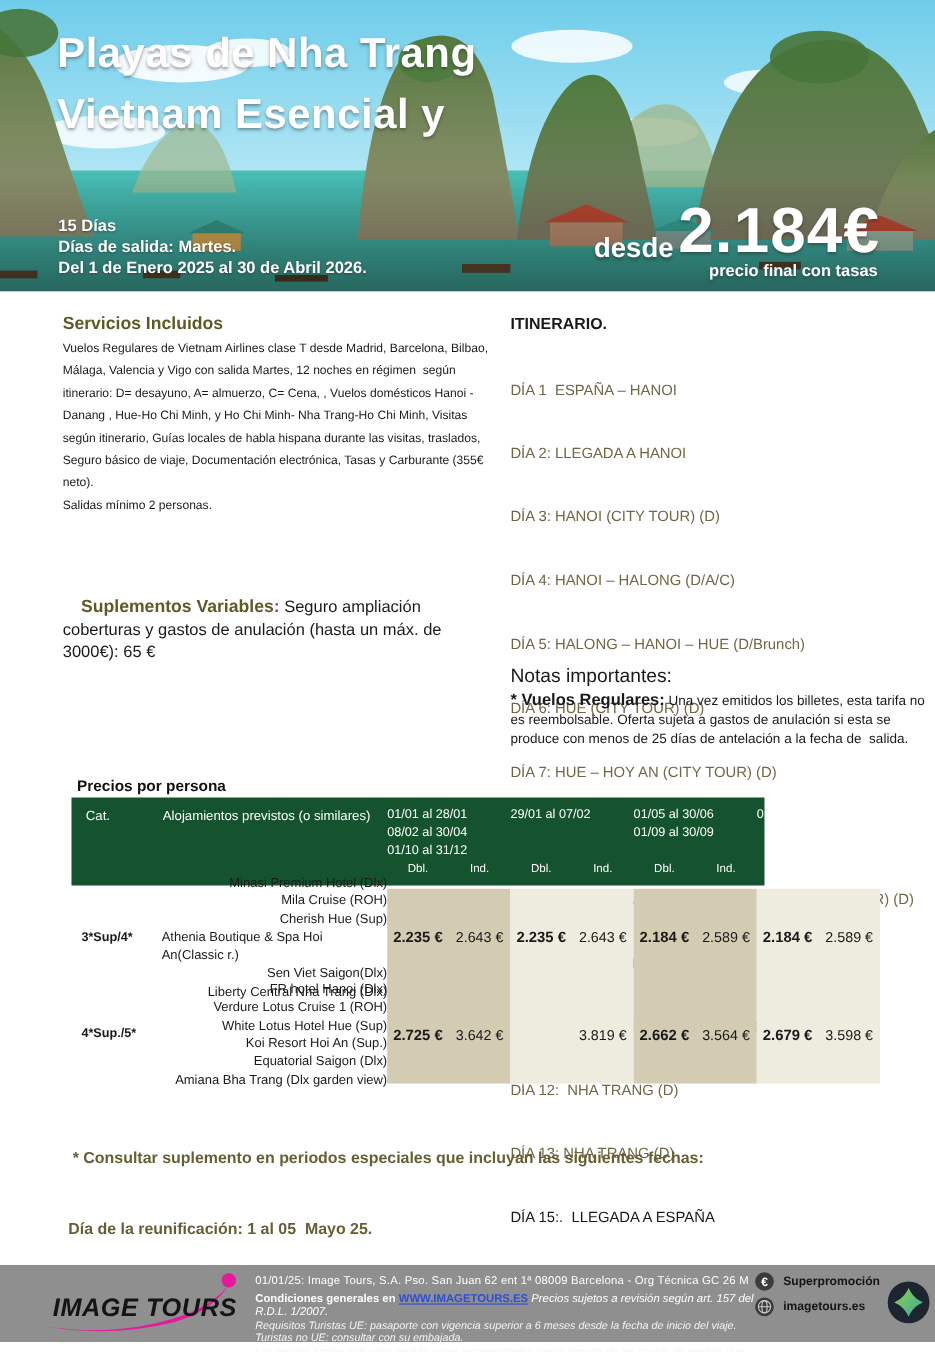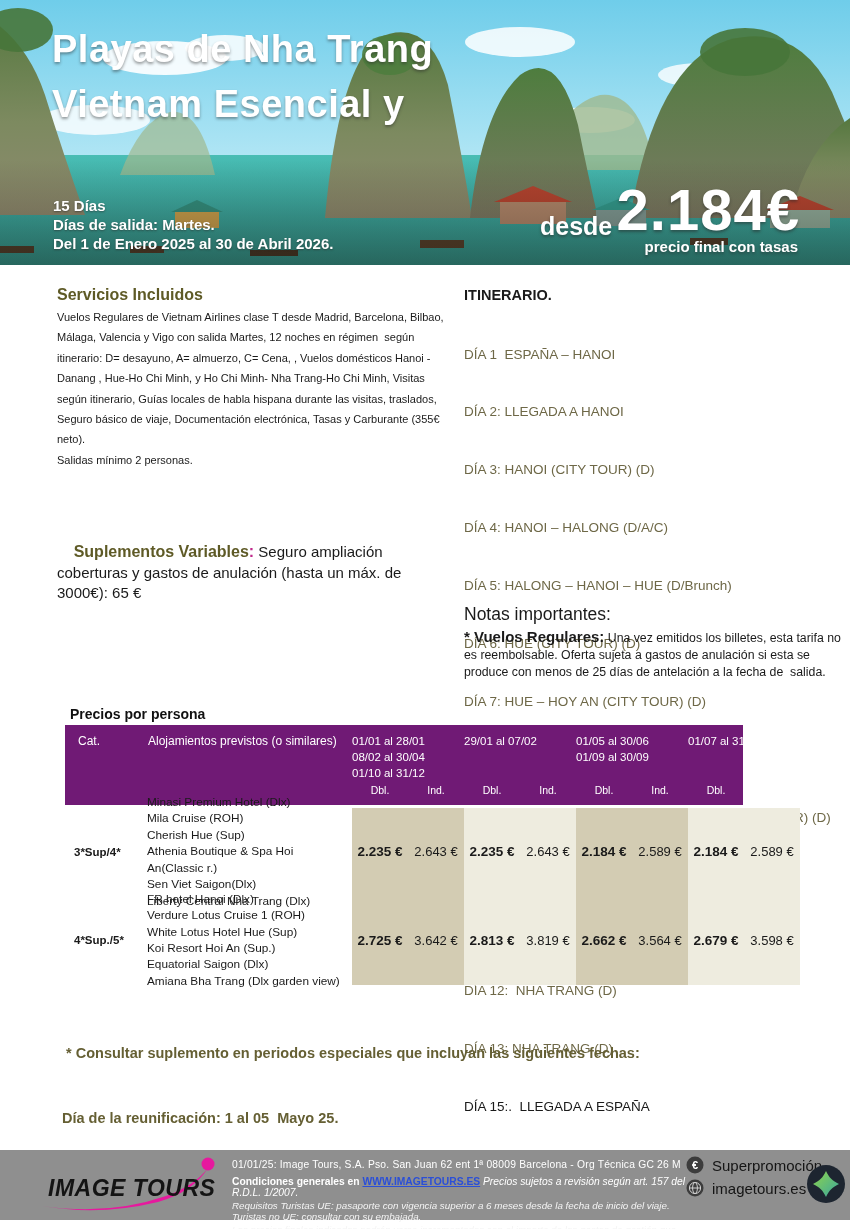--- a/index.html
+++ b/index.html
@@ -35,55 +35,55 @@
   #itinerary .day15 { color:#1a1a1a; white-space:pre-wrap; }
   #itinerary .web-note { font-style:italic; color:#1a1a1a; font-weight:bold; font-size:13.5px; line-height:19.3px; }
   #notes { position:absolute; left:464px; top:604px; width:388px; color:#1a1a1a; }
   #notes .n-heading { font-size:17.5px; }
   #notes .n-body { margin-top:4px; font-size:12.3px; line-height:16.8px; white-space:pre-wrap; }
   #notes .n-sub { font-size:15px; font-weight:bold; }
 
   
   #table-title { position:absolute; left:70px; top:706px; font-size:14px; font-weight:bold; color:#111; }
   #ptable { position:absolute; left:65px; top:725px; width:735px; height:260px; }
-  #pt-header { position:absolute; left:0; top:0; width:678px; height:80px; background:#701a75; color:#ffffff; }
+  #pt-header { position:absolute; left:0; top:0; width:630px; height:80px; background:#14532d; color:#ffffff; }
   .h-cat { position:absolute; left:13px; top:9px; font-size:12px; }
   .h-hotels { position:absolute; left:83px; top:9px; font-size:12px; }
   .h-group { position:absolute; top:8px; width:112px; text-align:left; font-size:11.5px; line-height:16px; }
   .h-sub { position:absolute; top:59px; width:56px; text-align:center; font-size:10.5px; }
   #pt-body { position:absolute; left:0; top:83px; width:735px; height:177px; }
   .band { position:absolute; top:0; height:177px; width:112px; }
   .band.dark { background:#d3ccb3; }
   .band.light { background:#eeecdf; }
   .p-row { position:absolute; left:0; width:735px; }
   .p-cat { position:absolute; left:0; top:0; width:70px; height:100%;
     display:flex; align-items:center; padding-left:9px; font-size:11.5px; font-weight:bold; color:#1a1a1a;text-align:right; }
   .p-hotels { position:absolute; left:82px; top:0; width:205px; height:100%;
     display:flex; flex-direction:column; justify-content:center;
-    font-size:11.8px; line-height:16.4px; color:#1a1a1a; }
+    font-size:11.8px; line-height:16.4px; color:#1a1a1a;align-items:flex-end; }
   .p-cell { position:absolute; top:0; width:56px; height:100%; display:flex;
     align-items:center; justify-content:center; font-size:13px; color:#1a1a1a; white-space:nowrap; }
   .p-cell.dbl { font-weight:bold; font-size:13.5px; }
 
   
   #special { position:absolute; left:62px; top:1000px; width:640px;
     color:#655f33; font-weight:bold; font-size:14.5px; line-height:21.6px; white-space:pre-wrap; }
 
   
   #footer { position:absolute; left:0; top:1150px; width:850px; height:70px; background:#8f8f8f; }
   #f-logo { position:absolute; left:38px; top:6px; }
   #f-text { position:absolute; left:232px; top:9px; width:455px; color:#ffffff; }
   .f-line1 { font-size:10.3px; letter-spacing:.2px; }
   .f-line2 { margin-top:6px; font-size:10.3px; }
   .f-line2 b { font-weight:bold; }
   .f-link { color:#2b4fd7; font-weight:bold; text-decoration:underline; cursor:pointer; }
   .f-ital { font-style:italic; }
   .f-line3, .f-line4 { font-size:9.8px; font-style:italic; margin-top:2px; color:#f4f4f4; }
   .badge-row { position:absolute; left:686px; display:flex; align-items:center; gap:8px; }
-  .badge-label { font-size:15px; font-weight:normal; color:#151515; }
+  .badge-label { font-size:11px; font-weight:bold; color:#151515; }
   #f-star { position:absolute; left:806px; top:14px; }
 </style>
 </head>
 <body>
 
 <div id="page">
 
   <div id="hero">
     <svg width="850" height="265" viewBox="0 0 850 265">
       <defs>
@@ -262,21 +262,20 @@
         <div class="p-hotels">
           <div>FR hotel Hanoi (Dlx)</div>
           <div>Verdure Lotus Cruise 1 (ROH)</div>
           <div>White Lotus Hotel Hue (Sup)</div>
           <div>Koi Resort Hoi An (Sup.)</div>
           <div>Equatorial Saigon (Dlx)</div>
           <div>Amiana Bha Trang (Dlx garden view)</div>
         </div>
         <div class="p-cell dbl" style="left:287px">2.725 €</div>
         <div class="p-cell" style="left:343px">3.642 €</div>
-        <div class="p-cell dbl" style="left:399px">2.813 €</div>
         <div class="p-cell" style="left:455px">3.819 €</div>
         <div class="p-cell dbl" style="left:511px">2.662 €</div>
         <div class="p-cell" style="left:567px">3.564 €</div>
         <div class="p-cell dbl" style="left:623px">2.679 €</div>
         <div class="p-cell" style="left:679px">3.598 €</div>
       </div>
     </div>
   </div>
 
   <div id="special">

